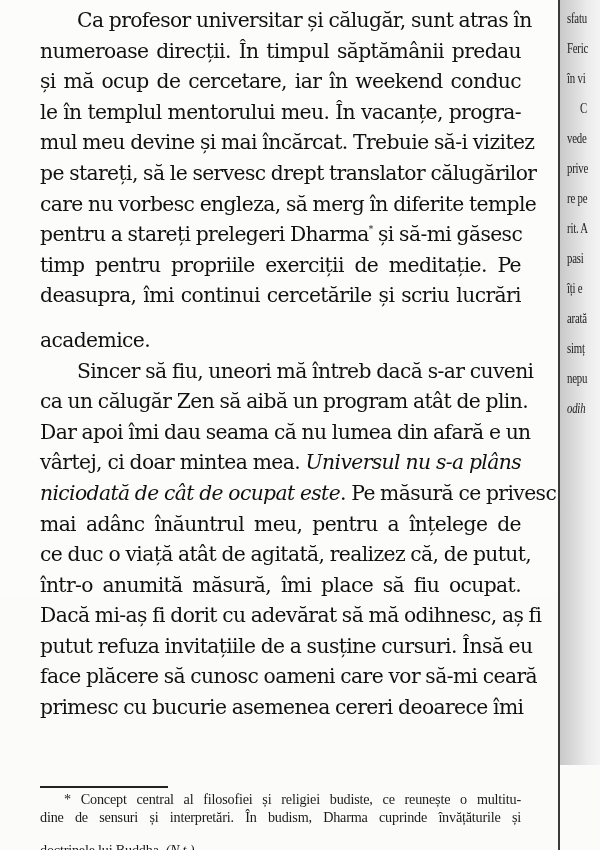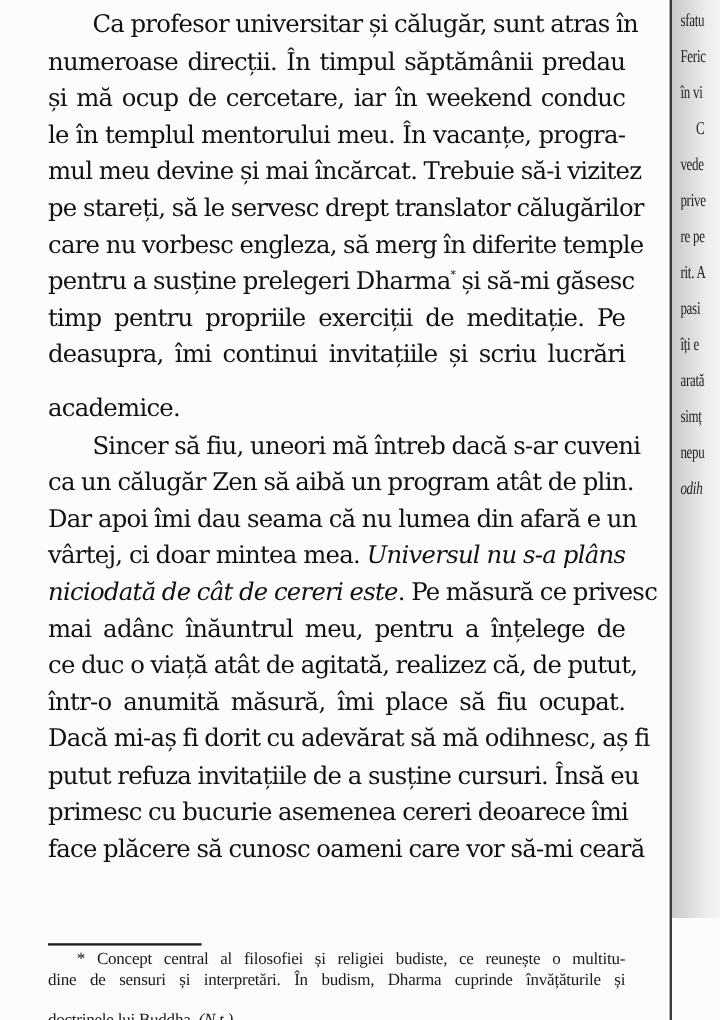--- a/index.html
+++ b/index.html
@@ -109,39 +109,39 @@
   <div class="body-text">
 
     <div>
       <span class="line indent">Ca profesor universitar și călugăr, sunt atras în</span>
       <span class="line">numeroase direcții. În timpul săptămânii predau</span>
       <span class="line">și mă ocup de cercetare, iar în weekend conduc</span>
       <span class="line">le în templul mentorului meu. În vacanțe, progra-</span>
       <span class="line">mul meu devine și mai încărcat. Trebuie să-i vizitez</span>
       <span class="line">pe stareți, să le servesc drept translator călugărilor</span>
       <span class="line">care nu vorbesc engleza, să merg în diferite temple</span>
-      <span class="line"><span>pentru a susține prelegeri Dharma</span><sup class="fn-mark">*</sup><span> și să-mi găsesc</span></span>
+      <span class="line"><span>pentru a stareți prelegeri Dharma</span><sup class="fn-mark">*</sup><span> și să-mi găsesc</span></span>
       <span class="line">timp pentru propriile exerciții de meditație. Pe</span>
-      <span class="line">deasupra, îmi continui invitațiile și scriu lucrări</span>
+      <span class="line">deasupra, îmi continui cercetările și scriu lucrări</span>
       <span class="line last">academice.</span>
     </div>
 
     <div>
       <span class="line indent">Sincer să fiu, uneori mă întreb dacă s-ar cuveni</span>
       <span class="line">ca un călugăr Zen să aibă un program atât de plin.</span>
       <span class="line">Dar apoi îmi dau seama că nu lumea din afară e un</span>
       <span class="line"><span>vârtej, ci doar mintea mea. </span><em>Universul nu s-a plâns</em></span>
-      <span class="line"><em>niciodată de cât de cereri este</em><span>. Pe măsură ce privesc</span></span>
+      <span class="line"><em>niciodată de cât de ocupat este</em><span>. Pe măsură ce privesc</span></span>
       <span class="line">mai adânc înăuntrul meu, pentru a înțelege de</span>
       <span class="line">ce duc o viață atât de agitată, realizez că, de putut,</span>
       <span class="line">într-o anumită măsură, îmi place să fiu ocupat.</span>
       <span class="line">Dacă mi-aș fi dorit cu adevărat să mă odihnesc, aș fi</span>
       <span class="line">putut refuza invitațiile de a susține cursuri. Însă eu</span>
+      <span class="line">face plăcere să cunosc oameni care vor să-mi ceară</span>
       <span class="line">primesc cu bucurie asemenea cereri deoarece îmi</span>
-      <span class="line">face plăcere să cunosc oameni care vor să-mi ceară</span>
     </div>
   </div>
 
   <div class="footnote-rule"></div>
 
   <div class="footnote">
     <span class="line indent"><span>*</span> <span>Concept central al filosofiei și religiei budiste, ce reunește o multitu-</span></span>
     <span class="line">dine de sensuri și interpretări. În budism, Dharma cuprinde învățăturile și</span>
     <span class="line last"><span>doctrinele lui Buddha. </span><em>(N.t.)</em></span>
   </div>

